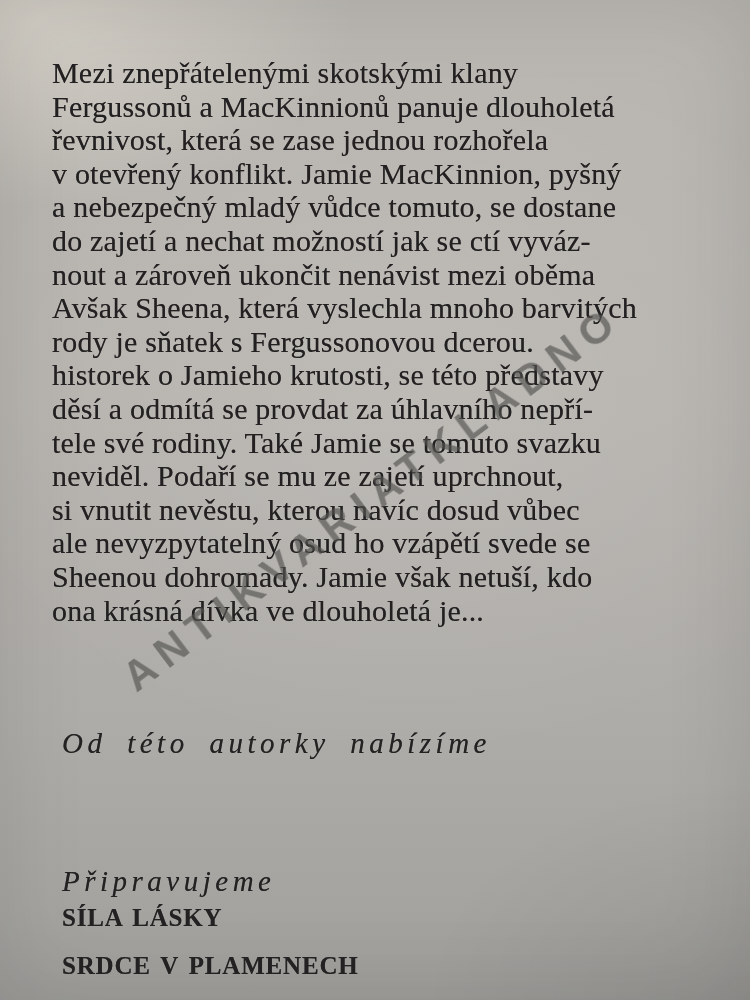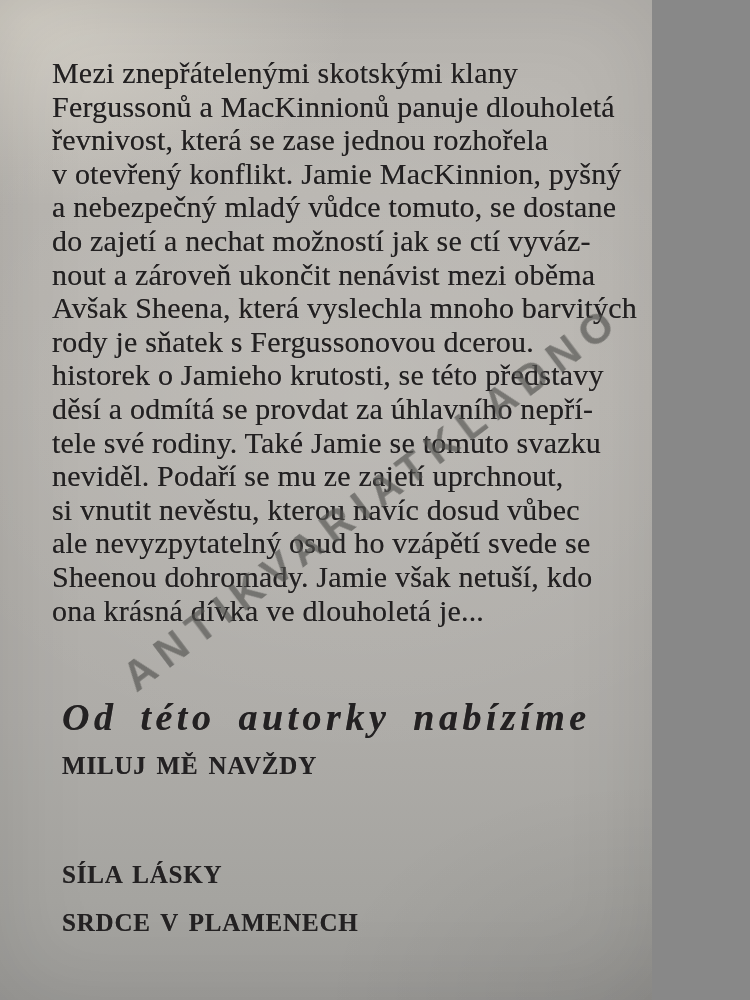--- a/index.html
+++ b/index.html
@@ -1,52 +1,53 @@
 <!DOCTYPE html>
 <html><head>
 <meta charset="utf-8">
 <style>
   html,body{margin:0;padding:0;background:#888;}
   .page{
     position:relative;
-    width:652px;height:1000px;
+    width:750px;height:1000px;
     overflow:hidden;
     background:
       radial-gradient(ellipse 520px 300px at 4% 2%, rgba(231,226,214,0.55), rgba(231,226,214,0) 62%),
       radial-gradient(ellipse 700px 520px at 55% 40%, rgba(255,255,255,0.10), rgba(255,255,255,0) 70%),
       radial-gradient(ellipse 600px 400px at 100% 100%, rgba(0,0,0,0.07), rgba(0,0,0,0) 55%),
       linear-gradient(180deg,#bab7b2 0%,#b6b3ae 40%,#aeaca8 72%,#a5a4a0 90%,#9e9d9a 100%);
     box-shadow: inset 0 0 90px rgba(0,0,0,0.10);
     font-family:"Liberation Serif", serif;
   }
   .blurb{
     position:absolute; left:52px; top:56px;
     font-size:30px; line-height:33.6px;
     color:#222021; letter-spacing:0.2px;
     text-shadow:0 0 0.6px rgba(34,32,33,0.55);
     white-space:nowrap;
   }
   .section{ position:absolute; left:62px; color:#232122; }
   .offer{ top:701px; }
   .upcoming{ top:839px; }
   .heading{
-    font-style:italic; font-weight:bold;
-    font-size:38px; line-height:32px;
+    font-style:italic; font-weight:normal;
+    font-size:29px; line-height:32px;
     letter-spacing:4.5px; word-spacing:9px;
     text-shadow:0 0 0.6px rgba(34,32,33,0.55);
     white-space:nowrap;
+    margin-top:26px;
   }
   .book-title{
     font-weight:bold; font-size:25px; line-height:28px;
     letter-spacing:0.8px; word-spacing:3px;
     text-shadow:0 0 0.5px rgba(34,32,33,0.5);
     white-space:nowrap;
   }
   .offer .book-title{ margin-top:19px; }
-  .upcoming .book-title{ margin-top:22px; }
+  .upcoming .book-title{ margin-top:7px; }
   .upcoming .book-title + .book-title{ margin-top:20px; }
   .watermark{
     position:absolute; left:372px; top:498px;
     transform:translate(-50%,-50%) rotate(-37deg);
     transform-origin:center;
     font-family:"Liberation Sans", sans-serif;
     font-size:42px; font-weight:600;
     letter-spacing:9px; white-space:nowrap;
     color:rgba(84,83,81,0.66);
     filter:blur(0.5px);
@@ -73,23 +74,23 @@
     <div>tele své rodiny. Také Jamie se tomuto svazku</div>
     <div>neviděl. Podaří se mu ze zajetí uprchnout,</div>
     <div>si vnutit nevěstu, kterou navíc dosud vůbec</div>
     <div>ale nevyzpytatelný osud ho vzápětí svede se</div>
     <div>Sheenou dohromady. Jamie však netuší, kdo</div>
     <div>ona krásná dívka ve dlouholetá je...</div>
   </div>
 
   <div class="section offer">
     <div class="heading">Od této autorky nabízíme</div>
-    <div class="book-title">MILUJ MĚ NAVŽDY</div>
   </div>
 
   <div class="section upcoming">
+    <div class="heading">Připravujeme</div>
     <div class="book-title">SÍLA LÁSKY</div>
     <div class="book-title">SRDCE V PLAMENECH</div>
   </div>
 
   <div class="watermark">ANTIKVARIATKLADNO</div>
 
 </div>
 
 </body></html>

